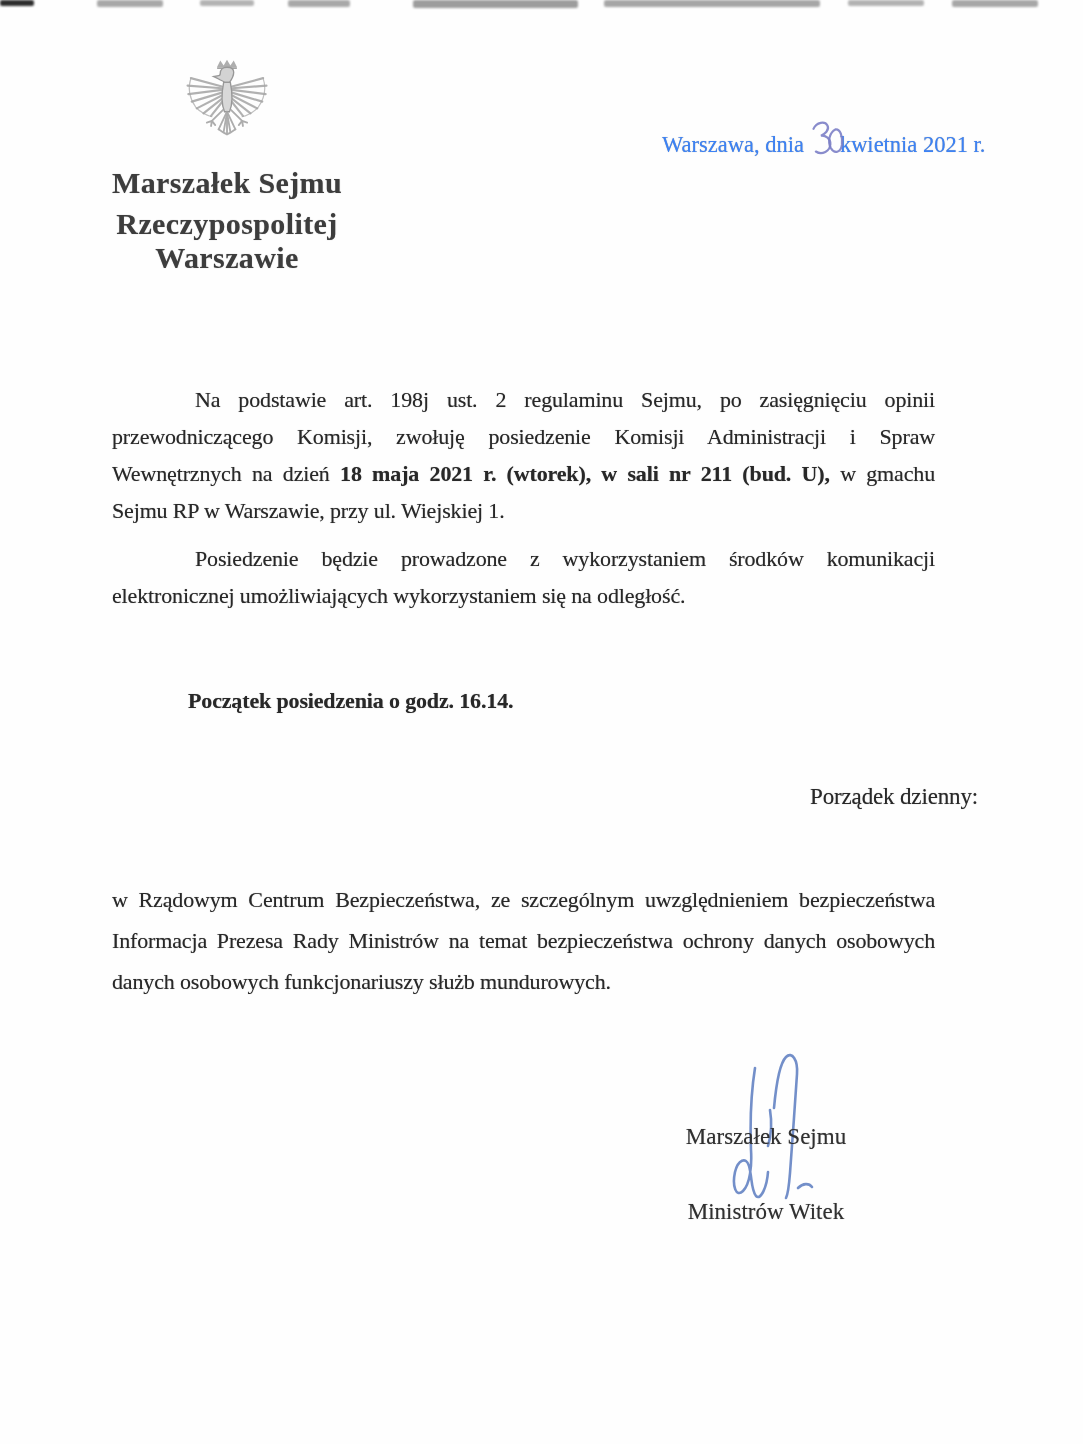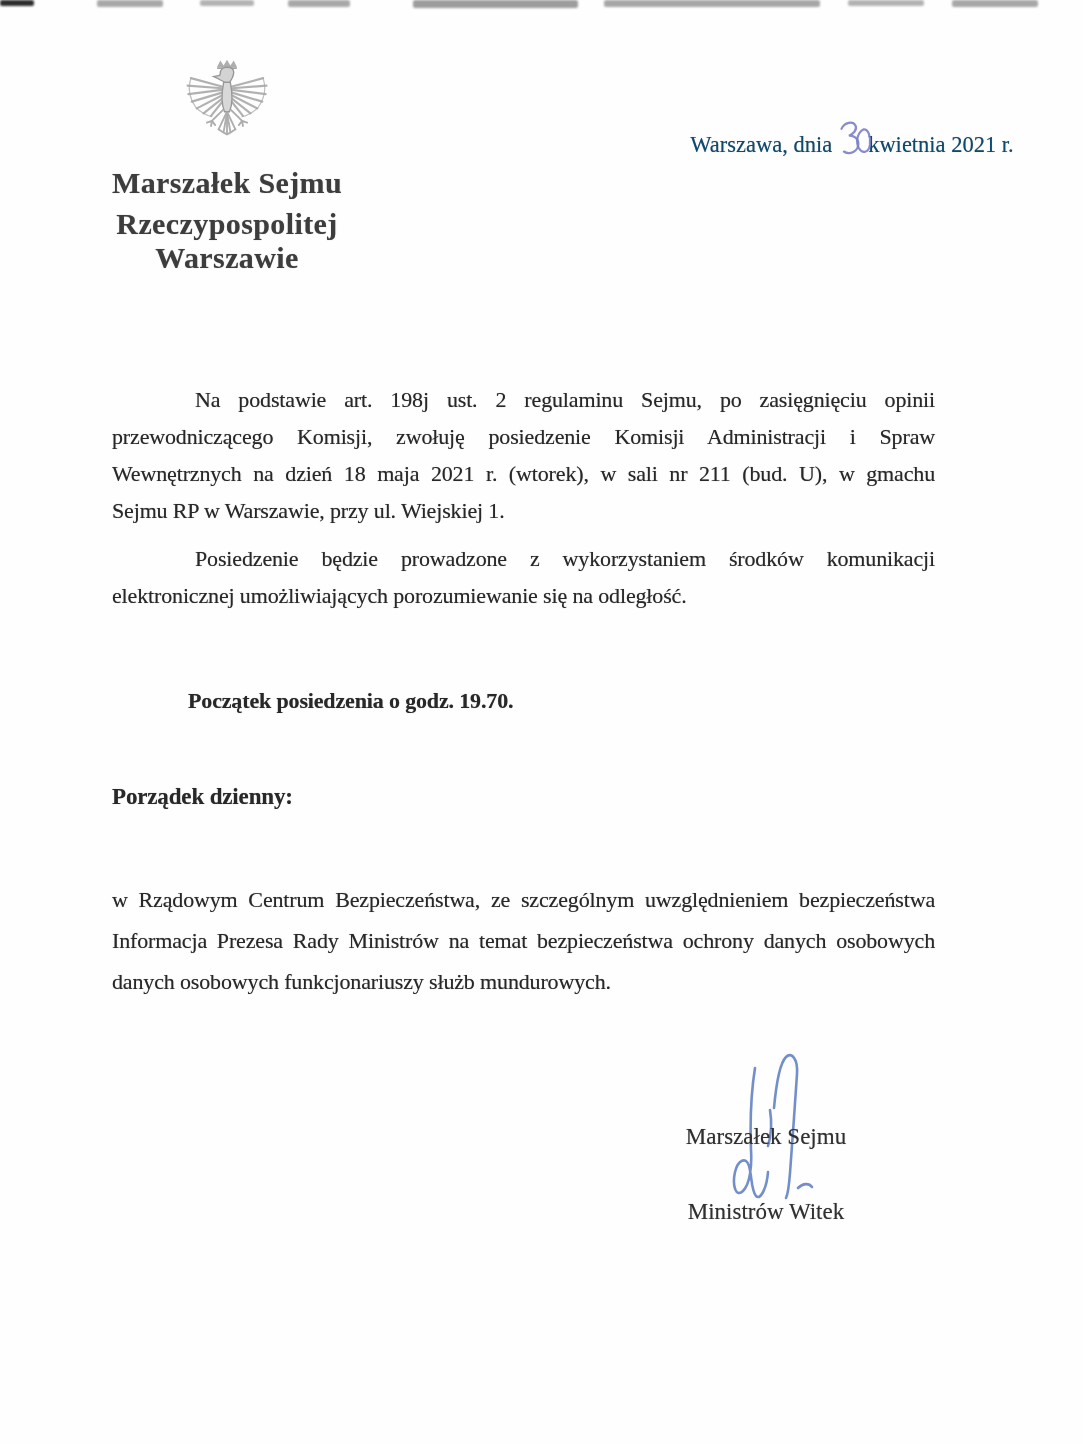--- a/index.html
+++ b/index.html
@@ -16,40 +16,39 @@
   #emblem { display:block; margin:0 auto; opacity:.9; }
   .lh-title {
     color:#3d3d3d; font-weight:700; letter-spacing:.4px;
     text-shadow:0 0 1px rgba(70,70,70,.45);
   }
   #lh-line1 { font-size:30px; margin-top:14px; }
   #lh-line2 { font-size:30px; margin-top:7px; }
   
   #dateline {
     position:absolute; left:662px; top:117px; width:380px;
-    font-size:22.5px; color:#0c4a6e; white-space:nowrap;
+    font-size:22.5px; color:#3b82f6; white-space:nowrap;
     text-shadow:0 0 .8px rgba(55,55,55,.5);
-    text-align:center;
   }
   #day-ink { vertical-align:-9px; margin:0 -5px 0 3px; transform:rotate(-6deg); }
   
   .doc-text {
     position:absolute; left:112px; width:823px;
     font-size:22px; line-height:37px; color:#282828;
     letter-spacing:-0.15px;
     text-shadow:0 0 .8px rgba(50,50,50,.55);
   }
   .tline { white-space:nowrap; overflow:visible; }
   .tline.just { text-align:justify; text-align-last:justify; }
   .tline.indent { padding-left:83px; }
-  .seg-b { font-weight:400; }
+  .seg-b { font-weight:700; }
   #para1 { top:381px; }
   #para2 { top:540px; }
   #start-time { top:682px; padding-left:76px; font-weight:700; }
-  #agenda-heading { top:778px; width:866px; text-align:left; font-weight:700; font-size:23px; }
+  #agenda-heading { top:778px; width:866px; text-align:right; font-weight:400; font-size:23px; }
   #agenda { top:879px; line-height:41px; }
   
   #sig-block { position:absolute; left:640px; top:1124px; width:252px; text-align:center;
     color:#303030; font-size:23px; text-shadow:0 0 .8px rgba(55,55,55,.5); }
   #sig-name { margin-top:49px; }
   #sig-ink { position:absolute; left:718px; top:1048px; }
   .ink { stroke:#6080c2; fill:none; stroke-width:2.6; stroke-linecap:round; opacity:.88; }
   .ink30 { stroke:#7c80c6; fill:none; stroke-width:2.3; stroke-linecap:round; opacity:.9; }
   .eagle-line { stroke:#9b9b9b; fill:none; stroke-linecap:round; }
 </style>
@@ -128,24 +127,24 @@
 
   <div id="para1" class="doc-text">
       <div class="tline just indent"><span>Na podstawie art. 198j ust. 2 regulaminu Sejmu, po zasięgnięciu opinii</span></div>
       <div class="tline just"><span>przewodniczącego Komisji, zwołuję posiedzenie Komisji Administracji i Spraw</span></div>
       <div class="tline just"><span>Wewnętrznych na dzień </span><span class="seg-b">18 maja 2021 r. (wtorek), w sali nr 211 (bud. U),</span><span> w gmachu</span></div>
       <div class="tline"><span>Sejmu RP w Warszawie, przy ul. Wiejskiej 1.</span></div>
     </div>
 
   <div id="para2" class="doc-text">
       <div class="tline just indent"><span>Posiedzenie będzie prowadzone z wykorzystaniem środków komunikacji</span></div>
-      <div class="tline"><span>elektronicznej umożliwiających porozumiewanie się na odległość.</span></div>
+      <div class="tline"><span>elektronicznej umożliwiających wykorzystaniem się na odległość.</span></div>
     </div>
 
-  <div id="start-time" class="doc-text">Początek posiedzenia o godz. 19.70.</div>
+  <div id="start-time" class="doc-text">Początek posiedzenia o godz. 16.14.</div>
 
   <div id="agenda-heading" class="doc-text">Porządek dzienny:</div>
 
   <div id="agenda" class="doc-text">
       <div class="tline just"><span>w Rządowym Centrum Bezpieczeństwa, ze szczególnym uwzględnieniem bezpieczeństwa</span></div>
       <div class="tline just"><span>Informacja Prezesa Rady Ministrów na temat bezpieczeństwa ochrony danych osobowych</span></div>
       <div class="tline"><span>danych osobowych funkcjonariuszy służb mundurowych.</span></div>
     </div>
 
   <svg id="sig-ink" width="104" height="160" viewBox="0 0 104 160" aria-hidden="true">

